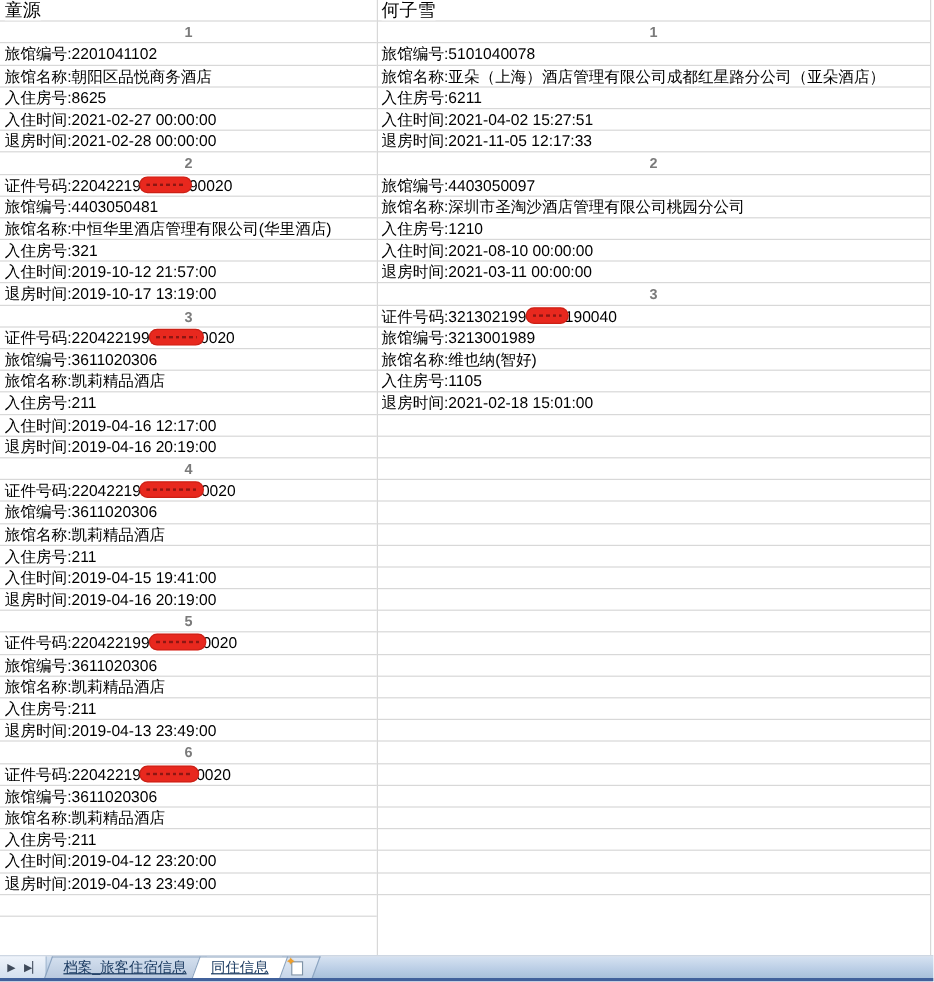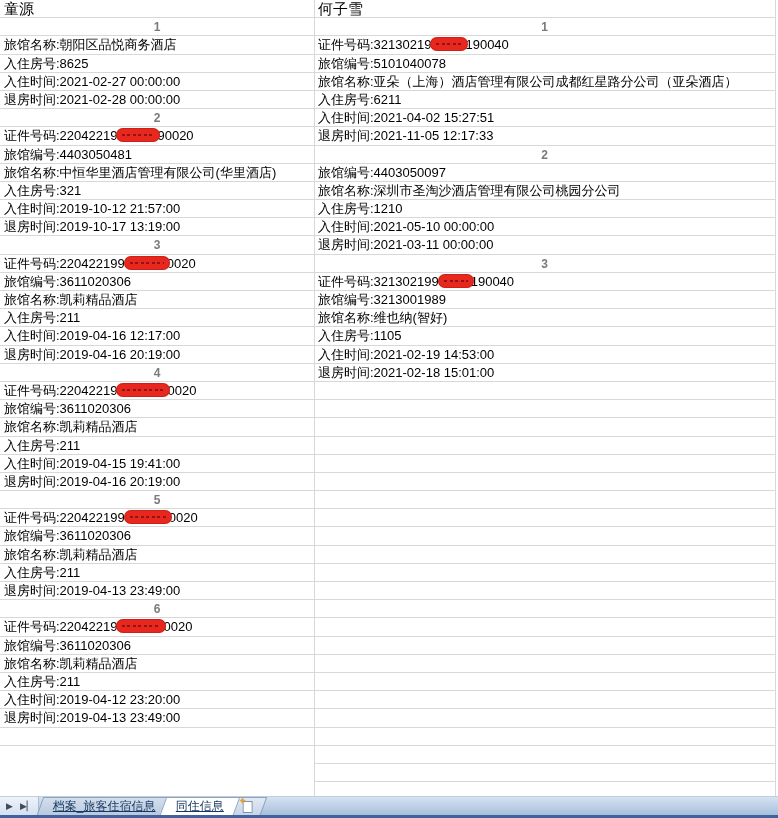--- a/index.html
+++ b/index.html
@@ -52,20 +52,21 @@
 </head>
 <body>
 
 <div id="app">
   <div id="sheet">
       <div class="vline" style="left: 314px;"></div>
       <div class="vline" style="left: 775px;"></div>
       <div class="col" style="left: 0px; width: 314px;">
         <div class="row"><span class="hdr">童源</span></div>
         <div class="row numrow"><span class="num">1</span></div>
+        <div class="row"><span>旅馆编号:2201041102</span></div>
         <div class="row"><span>旅馆名称:朝阳区品悦商务酒店</span></div>
         <div class="row"><span>入住房号:8625</span></div>
         <div class="row"><span>入住时间:2021-02-27 00:00:00</span></div>
         <div class="row"><span>退房时间:2021-02-28 00:00:00</span></div>
         <div class="row numrow"><span class="num">2</span></div>
         <div class="row"><span>证件号码:22042219</span><span class="pill" style="width: 44px;"></span><span>90020</span></div>
         <div class="row"><span>旅馆编号:4403050481</span></div>
         <div class="row"><span>旅馆名称:中恒华里酒店管理有限公司(华里酒店)</span></div>
         <div class="row"><span>入住房号:321</span></div>
         <div class="row"><span>入住时间:2019-10-12 21:57:00</span></div>
@@ -95,38 +96,36 @@
         <div class="row"><span>旅馆编号:3611020306</span></div>
         <div class="row"><span>旅馆名称:凯莉精品酒店</span></div>
         <div class="row"><span>入住房号:211</span></div>
         <div class="row"><span>入住时间:2019-04-12 23:20:00</span></div>
         <div class="row"><span>退房时间:2019-04-13 23:49:00</span></div>
         <div class="row"></div>
       </div>
       <div class="col" style="left: 314px; width: 461px;">
         <div class="row"><span class="hdr">何子雪</span></div>
         <div class="row numrow"><span class="num">1</span></div>
-        <div class="row"><span>证件号码:32130219</span><span class="pill" style="width: 38px;"></span><span>190040</span></div>
         <div class="row"><span>旅馆编号:5101040078</span></div>
         <div class="row"><span>旅馆名称:亚朵（上海）酒店管理有限公司成都红星路分公司（亚朵酒店）</span></div>
         <div class="row"><span>入住房号:6211</span></div>
         <div class="row"><span>入住时间:2021-04-02 15:27:51</span></div>
         <div class="row"><span>退房时间:2021-11-05 12:17:33</span></div>
         <div class="row numrow"><span class="num">2</span></div>
         <div class="row"><span>旅馆编号:4403050097</span></div>
         <div class="row"><span>旅馆名称:深圳市圣淘沙酒店管理有限公司桃园分公司</span></div>
         <div class="row"><span>入住房号:1210</span></div>
-        <div class="row"><span>入住时间:2021-05-10 00:00:00</span></div>
+        <div class="row"><span>入住时间:2021-08-10 00:00:00</span></div>
         <div class="row"><span>退房时间:2021-03-11 00:00:00</span></div>
         <div class="row numrow"><span class="num">3</span></div>
         <div class="row"><span>证件号码:321302199</span><span class="pill" style="width: 36px;"></span><span>190040</span></div>
         <div class="row"><span>旅馆编号:3213001989</span></div>
         <div class="row"><span>旅馆名称:维也纳(智好)</span></div>
         <div class="row"><span>入住房号:1105</span></div>
-        <div class="row"><span>入住时间:2021-02-19 14:53:00</span></div>
         <div class="row"><span>退房时间:2021-02-18 15:01:00</span></div>
         <div class="row"></div>
         <div class="row"></div>
         <div class="row"></div>
         <div class="row"></div>
         <div class="row"></div>
         <div class="row"></div>
         <div class="row"></div>
         <div class="row"></div>
         <div class="row"></div>

